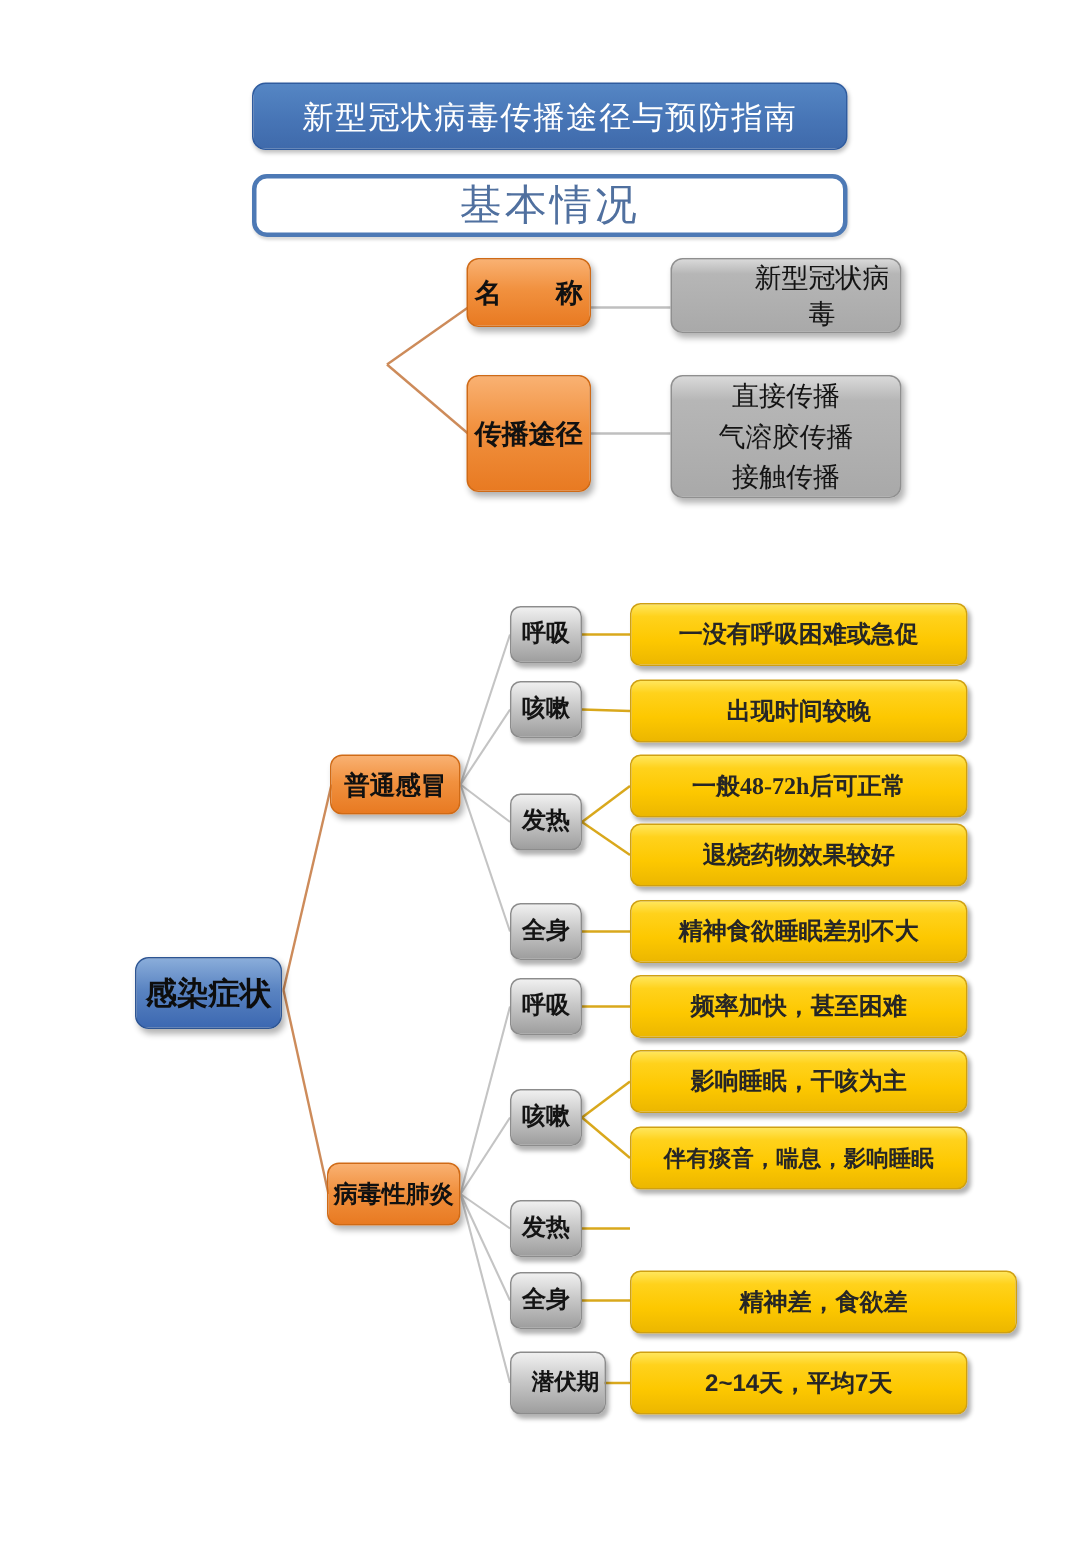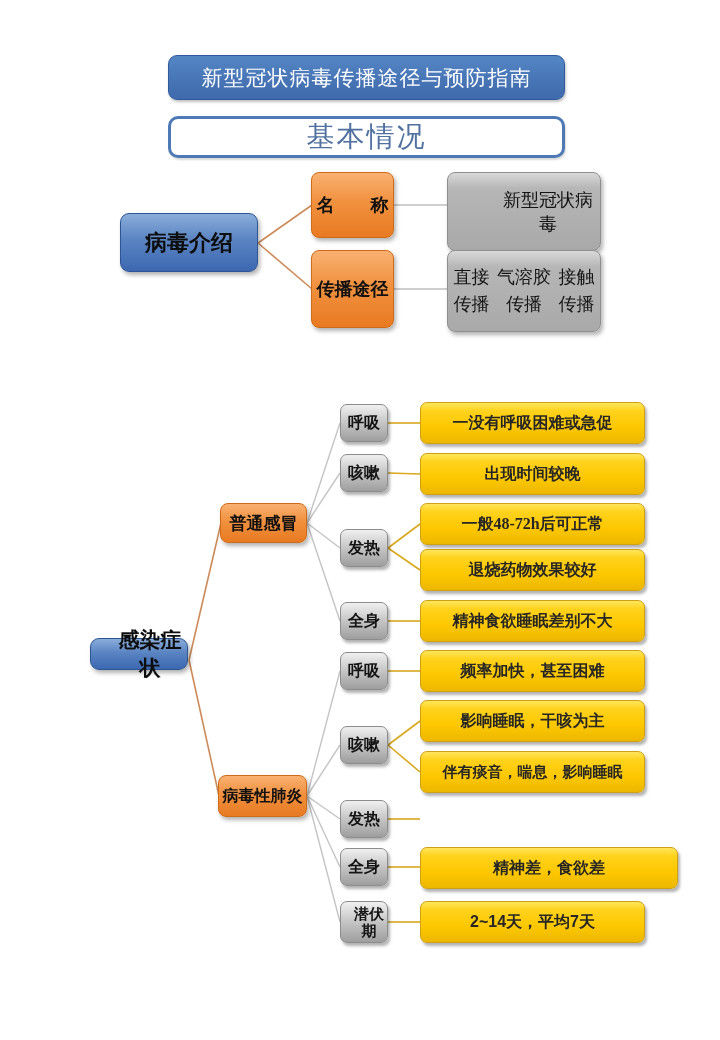--- a/index.html
+++ b/index.html
@@ -94,44 +94,43 @@
     <line x1="388" y1="745" x2="420" y2="721" stroke="#d9a81c" stroke-width="1.6"></line>
     <line x1="388" y1="745" x2="420" y2="772" stroke="#d9a81c" stroke-width="1.6"></line>
     <line x1="388" y1="819" x2="420" y2="819" stroke="#d9a81c" stroke-width="1.6"></line>
     <line x1="388" y1="867" x2="420" y2="867" stroke="#d9a81c" stroke-width="1.6"></line>
     <line x1="388" y1="922" x2="420" y2="922" stroke="#d9a81c" stroke-width="1.6"></line>
   </svg>
 
   <div class="box title" style="left:168px;top:55px;width:397px;height:45px;text-align:right;">新型冠状病毒传播途径与预防指南</div>
   <div class="box section-hdr" style="left:168px;top:116px;width:397px;height:42px;">基本情况</div>
 
-  <div class="box blue-node" style="left:120px;top:213px;width:138px;height:59px;font-size:22px;">病毒介绍</div>
-  <div class="box orange-node" style="left:311px;top:172px;width:83px;height:66px;font-size:18px;">名　　称</div>
-  <div class="box gray-big" style="left:447px;top:172px;width:154px;height:79px;padding-left:48px;">新型冠状病毒</div>
+  <div class="box orange-node" style="left:311px;top:172px;width:83px;height:46px;font-size:18px;">名　　称</div>
+  <div class="box gray-big" style="left:447px;top:172px;width:154px;height:50px;padding-left:48px;">新型冠状病毒</div>
   <div class="box orange-node" style="left:311px;top:250px;width:83px;height:78px;font-size:18px;">传播途径</div>
-  <div class="box gray-big" style="left:447px;top:250px;width:154px;height:82px;flex-direction:row;">
+  <div class="box gray-big" style="left:447px;top:250px;width:154px;height:82px;flex-direction:column;">
     <div class="line">直接传播</div>
     <div class="line">气溶胶传播</div>
     <div class="line">接触传播</div>
   </div>
 
-  <div class="box blue-node" style="left:90px;top:638px;width:98px;height:32px;font-size:21px;padding-left:22px;">感染症状</div>
+  <div class="box blue-node" style="left:90px;top:638px;width:98px;height:48px;font-size:21px;">感染症状</div>
   <div class="box orange-node" style="left:220px;top:503px;width:87px;height:40px;font-size:17px;">普通感冒</div>
   <div class="box orange-node" style="left:218px;top:775px;width:89px;height:42px;font-size:16px;">病毒性肺炎</div>
 
   <div class="box gray-sm" style="left:340px;top:404px;width:48px;height:38px;">呼吸</div>
   <div class="box gray-sm" style="left:340px;top:454px;width:48px;height:38px;">咳嗽</div>
   <div class="box gray-sm" style="left:340px;top:529px;width:48px;height:38px;">发热</div>
   <div class="box gray-sm" style="left:340px;top:602px;width:48px;height:38px;">全身</div>
 
   <div class="box gray-sm" style="left:340px;top:652px;width:48px;height:38px;">呼吸</div>
   <div class="box gray-sm" style="left:340px;top:726px;width:48px;height:38px;">咳嗽</div>
   <div class="box gray-sm" style="left:340px;top:800px;width:48px;height:38px;">发热</div>
   <div class="box gray-sm" style="left:340px;top:848px;width:48px;height:38px;">全身</div>
-  <div class="box gray-sm" style="left:340px;top:901px;width:48px;height:42px;font-size:15px;padding-left:12px;">潜伏期</div>
+  <div class="box gray-sm" style="left:340px;top:901px;width:64px;height:42px;font-size:15px;padding-left:12px;">潜伏期</div>
 
   <div class="box yellow" style="left:420px;top:402px;width:225px;height:42px;">一没有呼吸困难或急促</div>
   <div class="box yellow" style="left:420px;top:453px;width:225px;height:42px;">出现时间较晚</div>
   <div class="box yellow" style="left:420px;top:503px;width:225px;height:42px;font-family:Liberation Serif, serif;">一般48-72h后可正常</div>
   <div class="box yellow" style="left:420px;top:549px;width:225px;height:42px;">退烧药物效果较好</div>
   <div class="box yellow" style="left:420px;top:600px;width:225px;height:42px;">精神食欲睡眠差别不大</div>
 
   <div class="box yellow" style="left:420px;top:650px;width:225px;height:42px;">频率加快，甚至困难</div>
   <div class="box yellow" style="left:420px;top:700px;width:225px;height:42px;">影响睡眠，干咳为主</div>
   <div class="box yellow" style="left:420px;top:751px;width:225px;height:42px;font-size:15px;">伴有痰音，喘息，影响睡眠</div>

